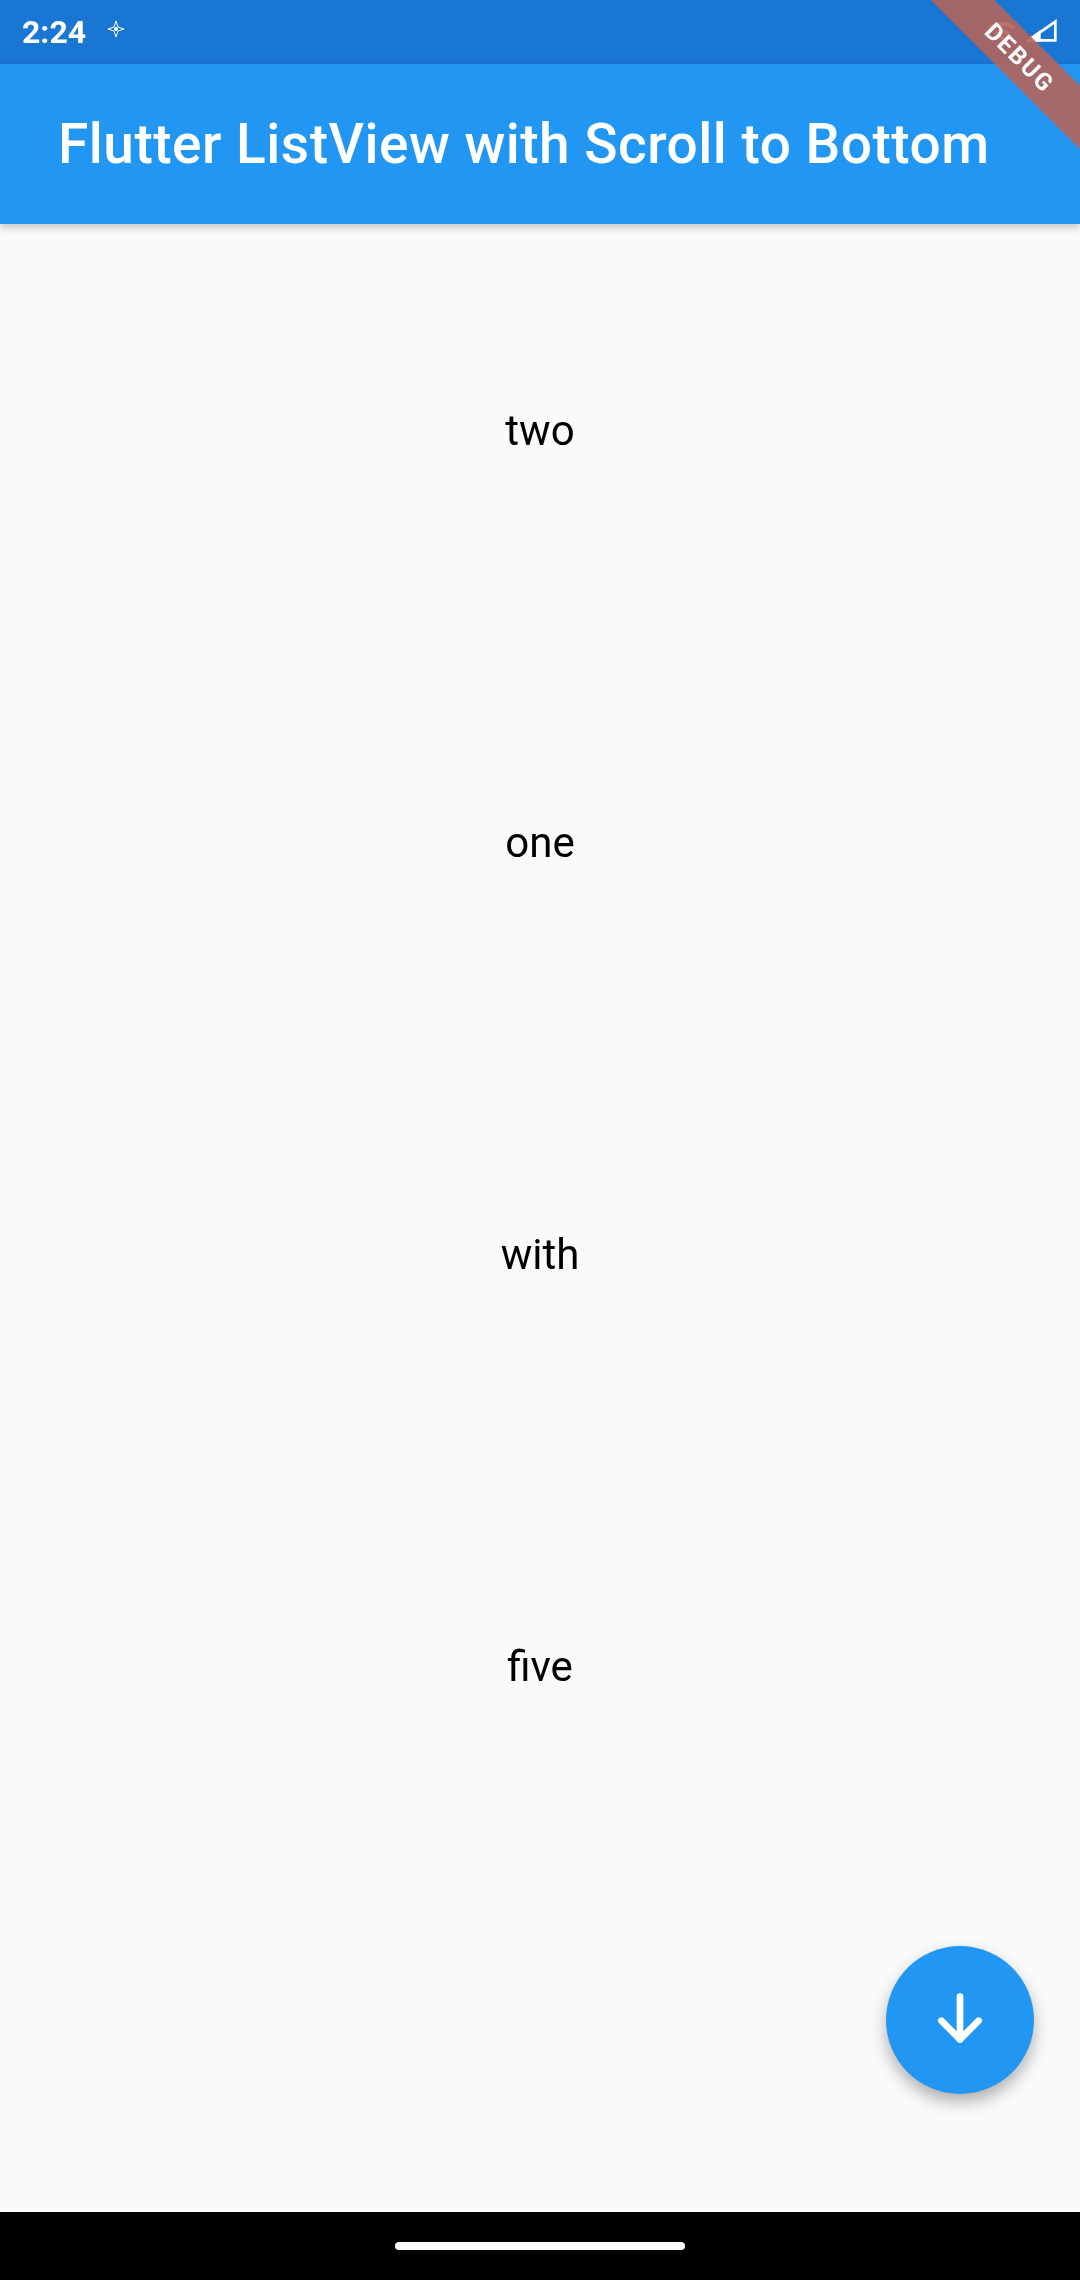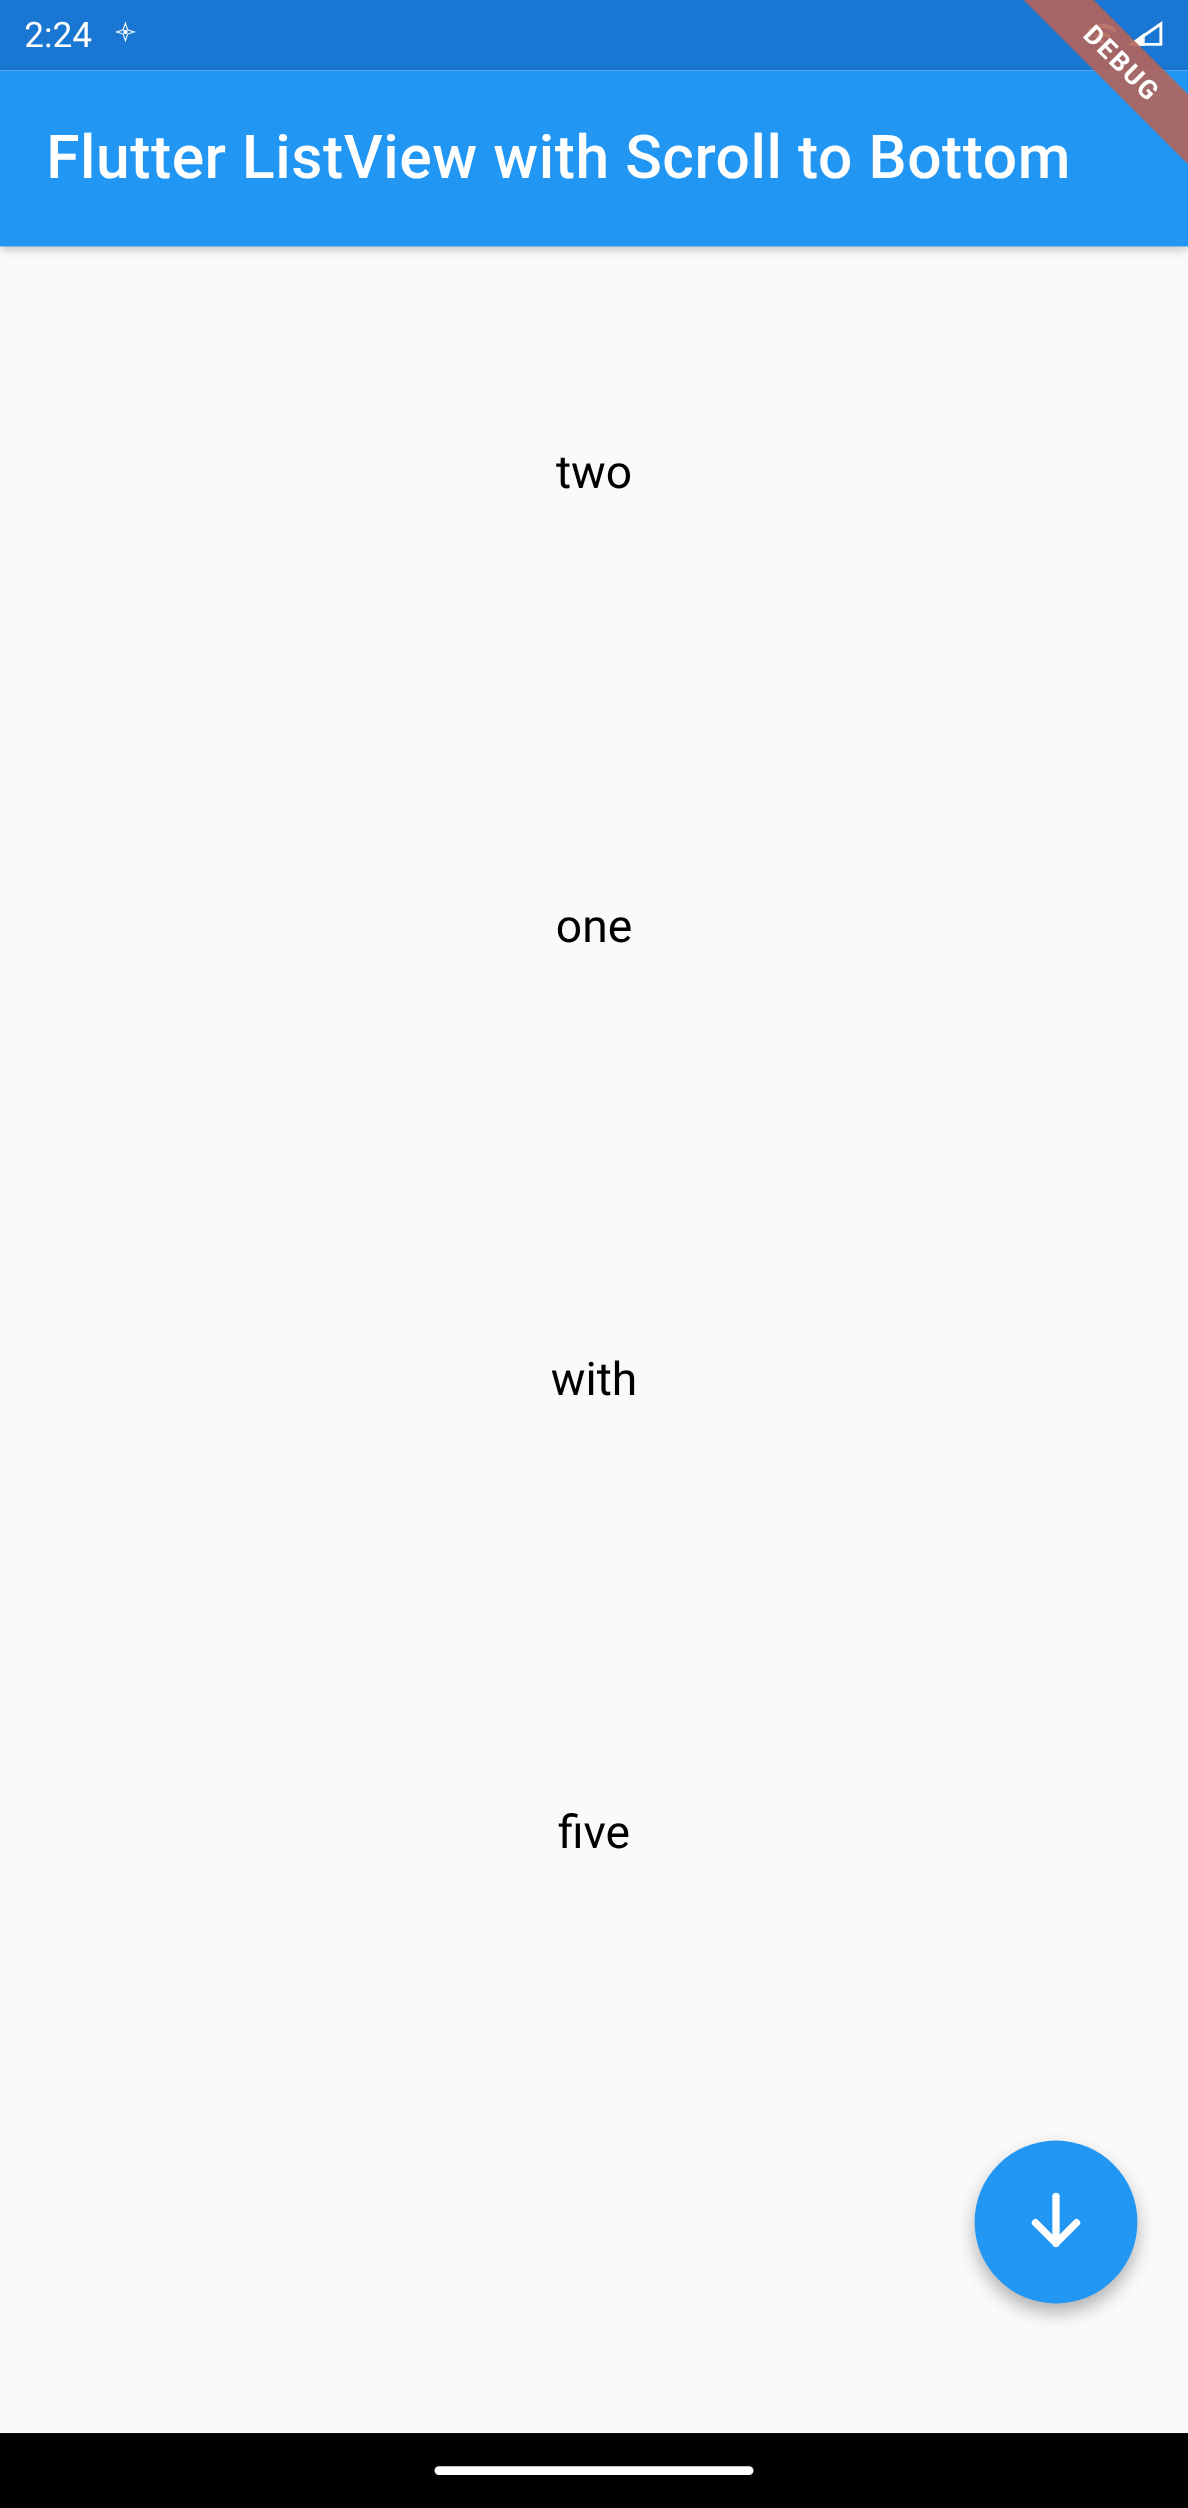--- a/index.html
+++ b/index.html
@@ -44,21 +44,21 @@
       position: relative;
     }
     
     .status-left {
       display: flex;
       align-items: center;
       gap: 18px;
     }
     
     .status-time {
-      font-weight: 400;
+      font-weight: 700;
     }
     
     .status-right {
       display: flex;
       align-items: center;
       gap: 8px;
     }
     
     .loc-icon {
       width: 24px;
@@ -73,21 +73,21 @@
     .signal-icon {
       width: 32px;
       height: 24px;
     }
     
     .app-bar {
       height: 160px;
       background: #2196F3;
       display: flex;
       align-items: center;
-      padding: 0 42px;
+      padding: 0 58px;
       color: #fff;
       box-shadow: 0 4px 8px rgba(0,0,0,0.2);
       position: relative;
       z-index: 10;
     }
     
     .app-bar-title {
       font-size: 55px;
       font-weight: 500;
       letter-spacing: 0.5px;

